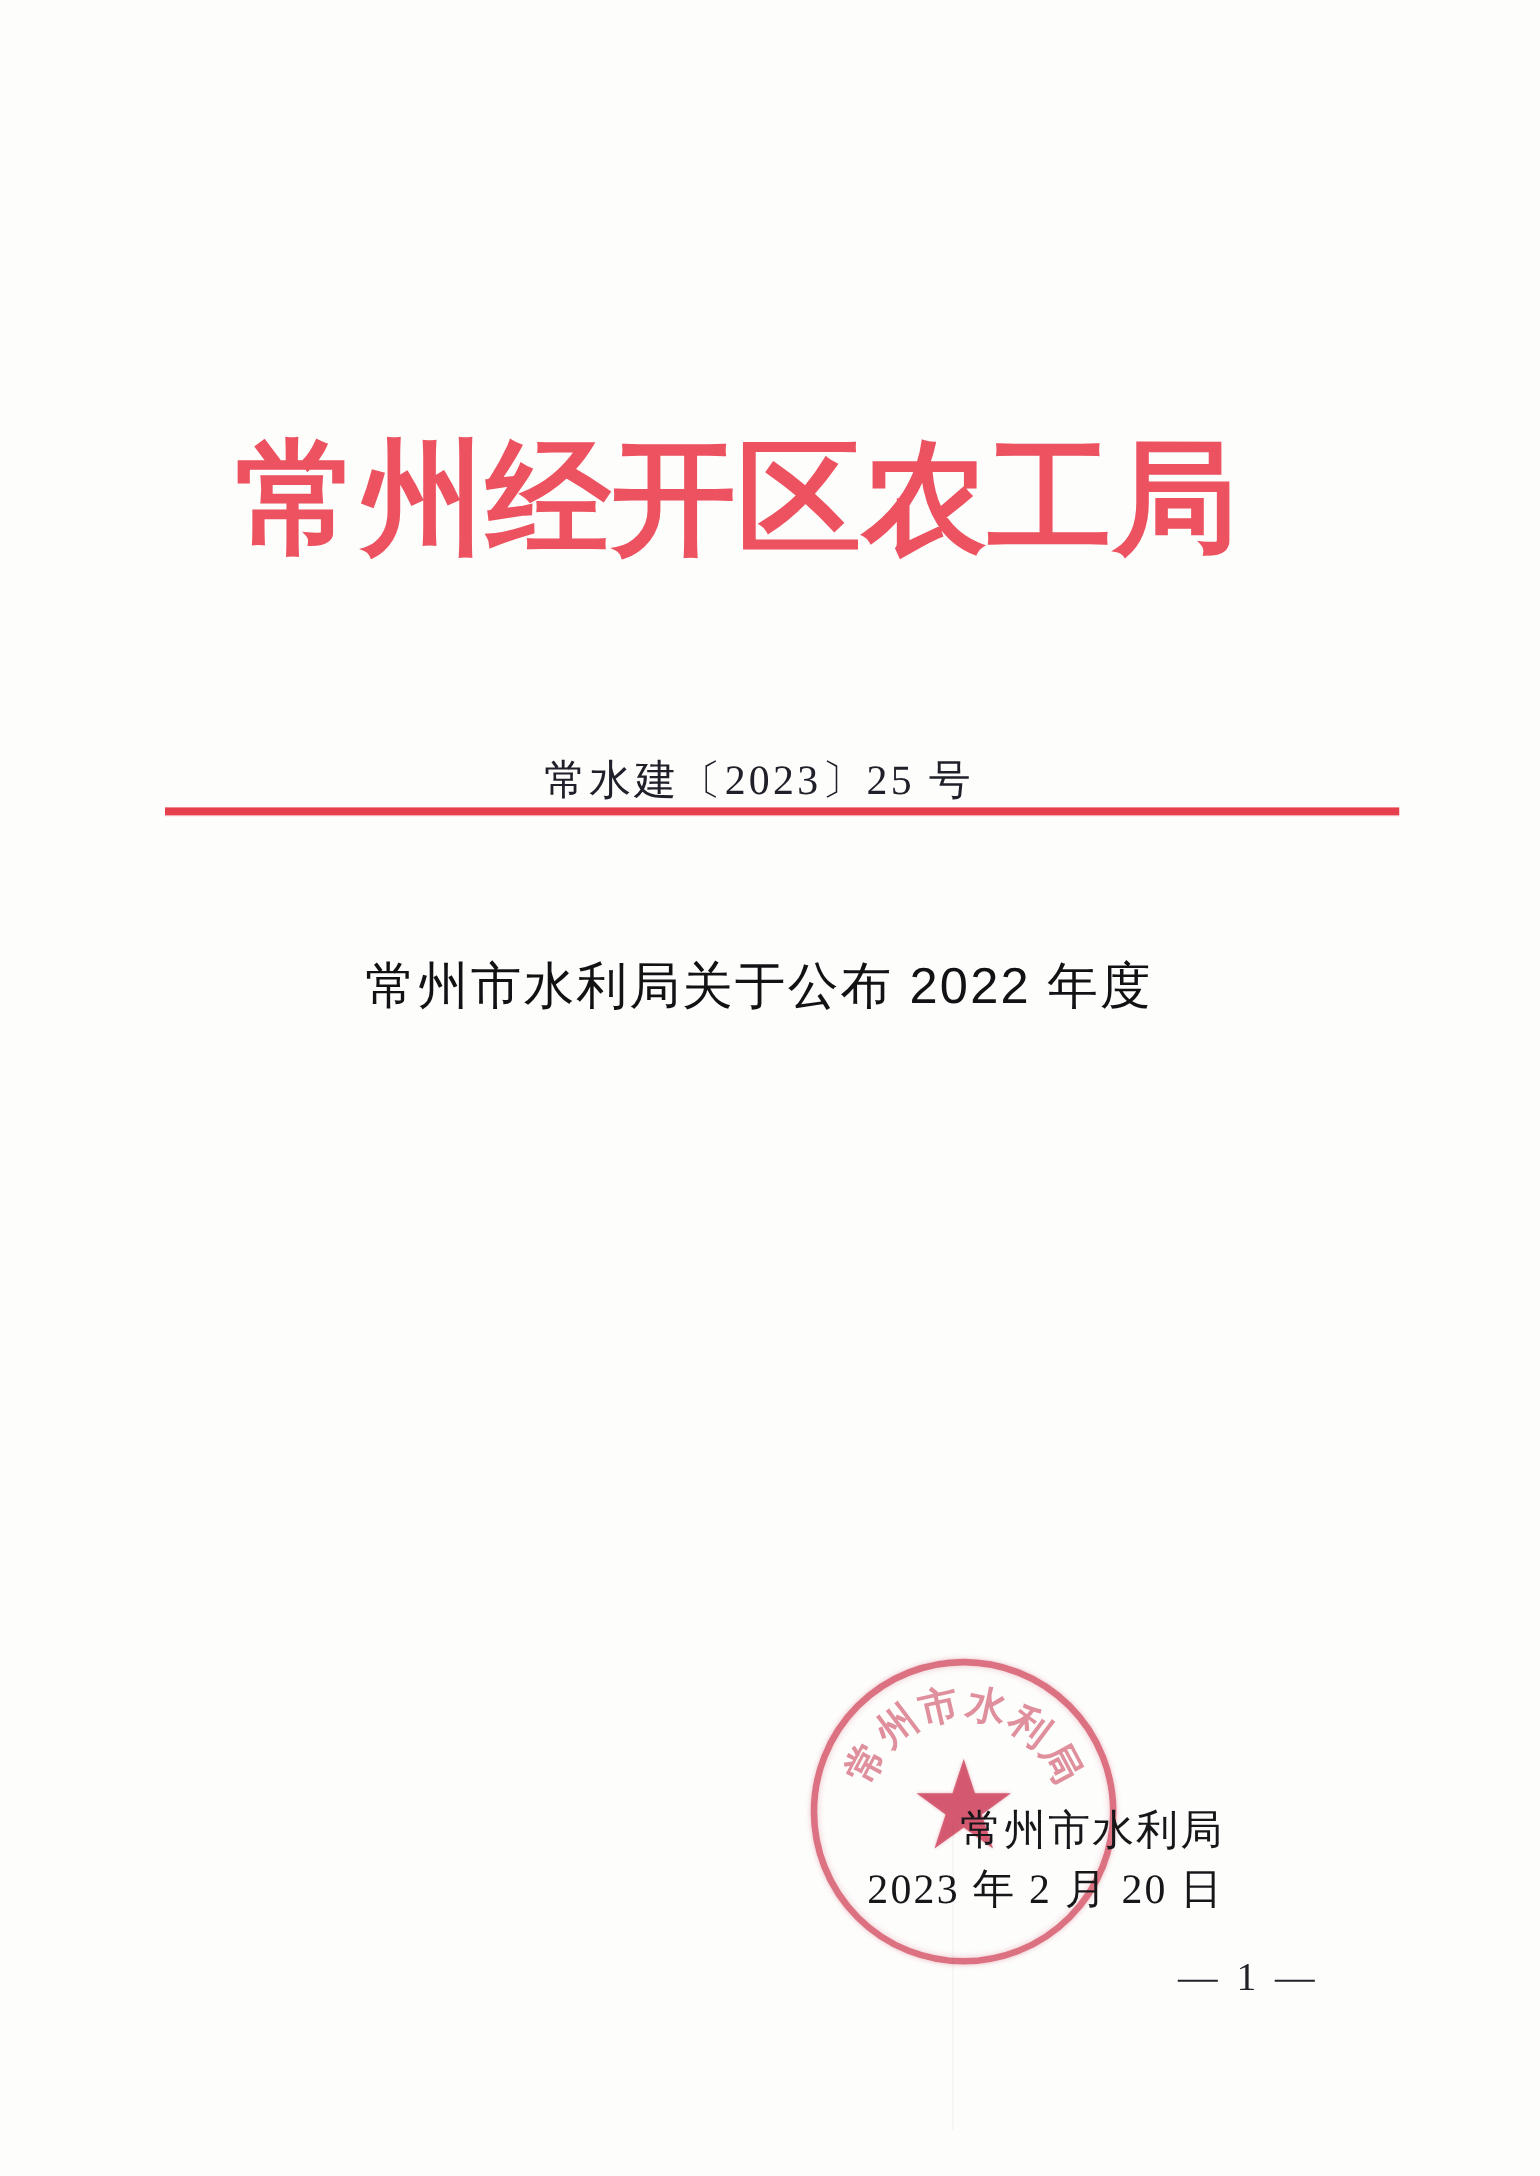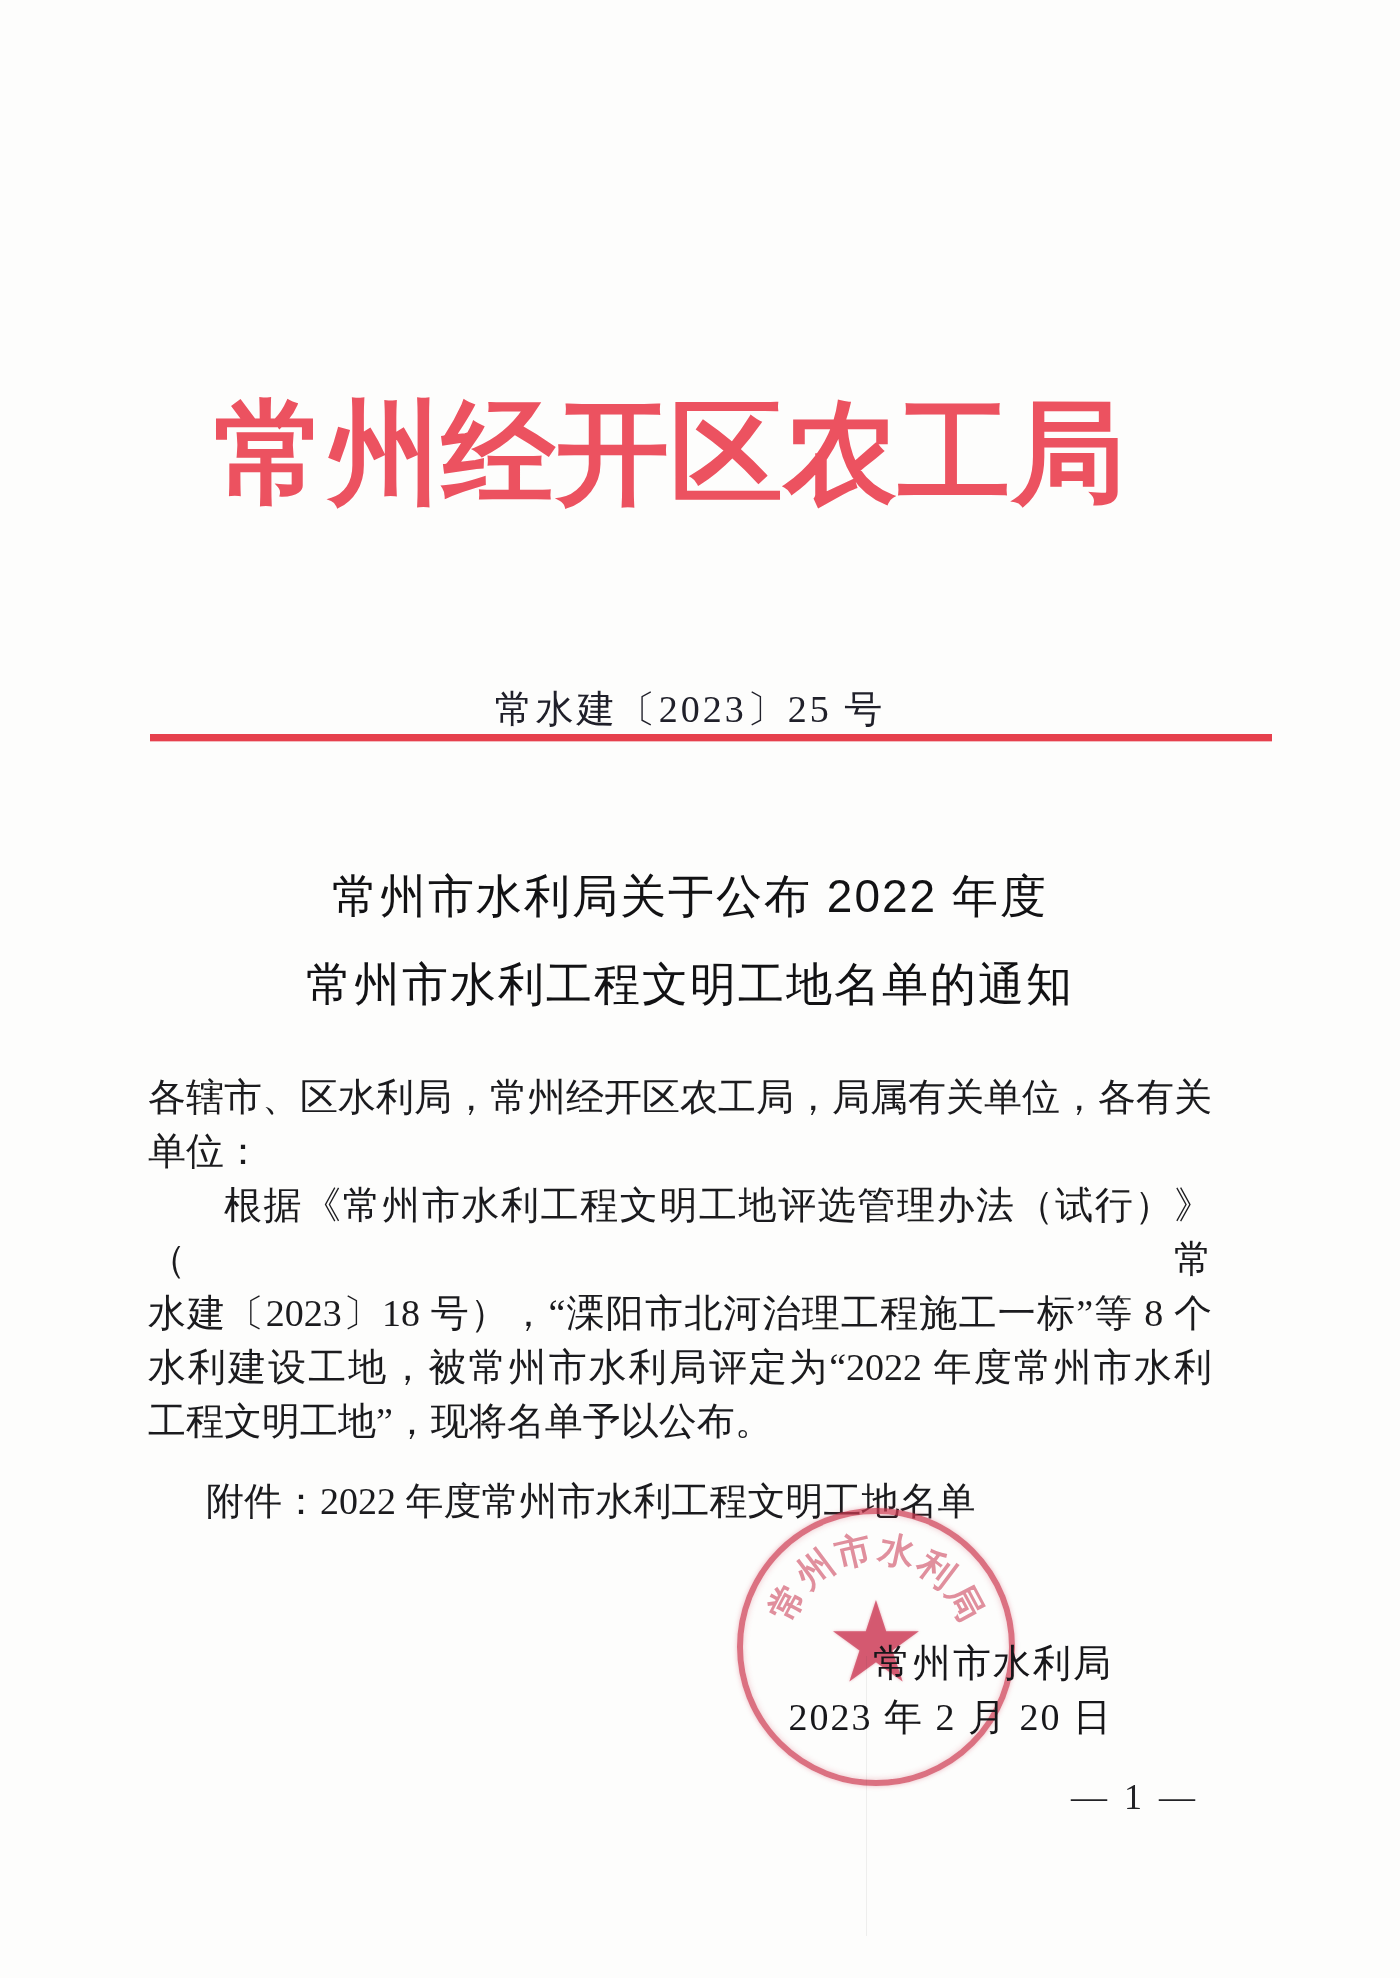--- a/index.html
+++ b/index.html
@@ -171,32 +171,22 @@
 <div class="page">
 
   <div class="letterhead">常州经开区农工局</div>
 
   <div class="doc-number">常水建〔2023〕25 号</div>
 
   <div class="red-rule"></div>
 
   <div class="doc-title">
     <div>常州市水利局关于公布 2022 年度</div>
-    <div>常州市水利工程文明工地名单的通知</div>
   </div>
 
-  <div class="body-block">
-    <div class="body-line jline">各辖市、区水利局，常州经开区农工局，局属有关单位，各有关</div>
-    <div class="body-line">单位：</div>
-    <div class="body-line jline indent2">根据《常州市水利工程文明工地评选管理办法（试行）》（常</div>
-    <div class="body-line jline">水建〔2023〕18 号），“溧阳市北河治理工程施工一标”等 8 个</div>
-    <div class="body-line jline">水利建设工地，被常州市水利局评定为“2022 年度常州市水利</div>
-    <div class="body-line">工程文明工地”，现将名单予以公布。</div>
-    <div class="body-line attachment-line">附件：2022 年度常州市水利工程文明工地名单</div>
-  </div>
 
   <div class="seal">
     <span class="seal-arc-char arc0">常</span>
     <span class="seal-arc-char arc1">州</span>
     <span class="seal-arc-char arc2">市</span>
     <span class="seal-arc-char arc3">水</span>
     <span class="seal-arc-char arc4">利</span>
     <span class="seal-arc-char arc5">局</span>
     <span class="seal-star">★</span>
   </div>

